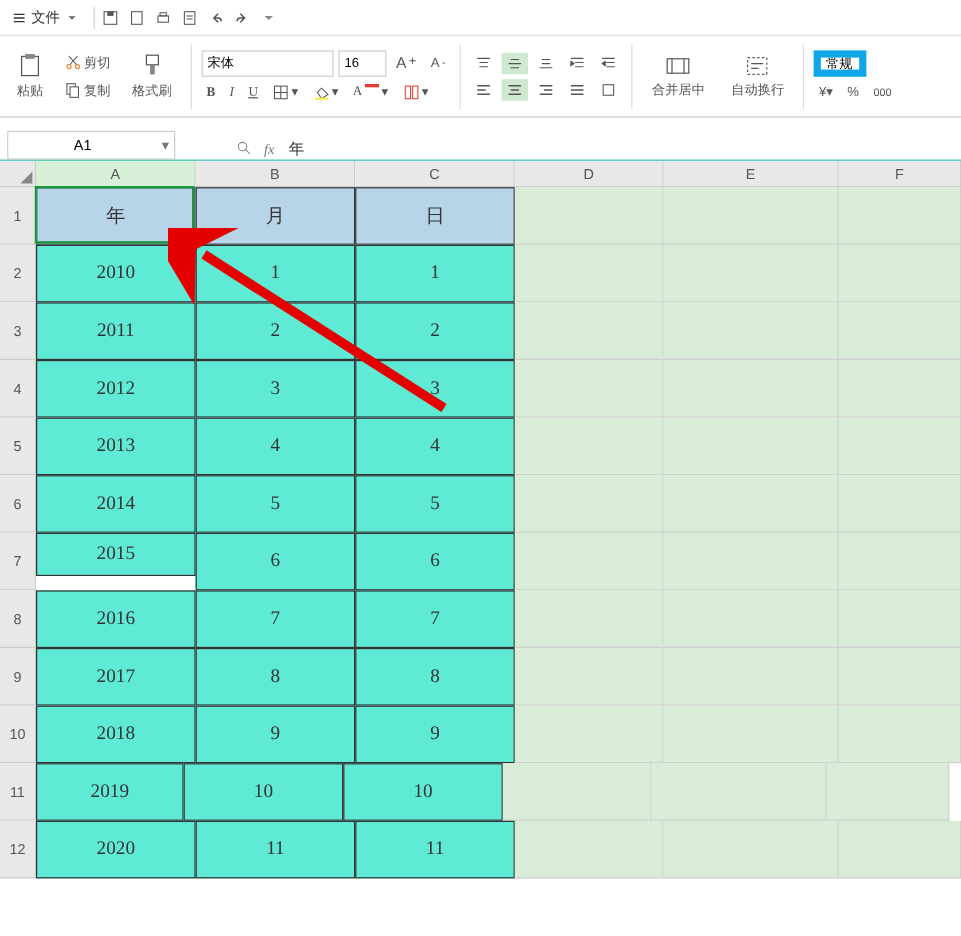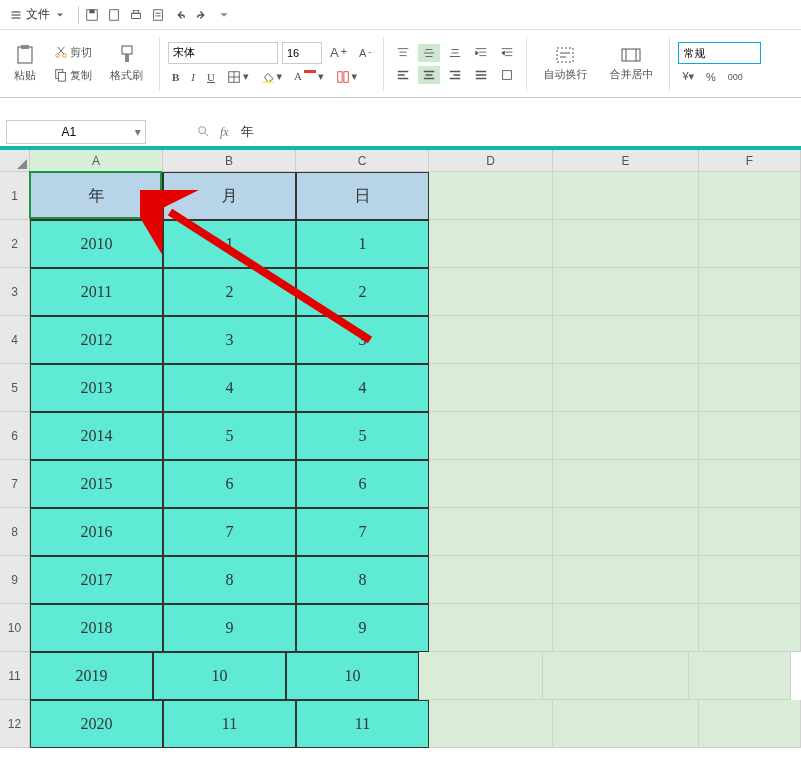--- a/index.html
+++ b/index.html
@@ -18,24 +18,24 @@
 
 
 .ribbon { height:68px; background:#fff; border-bottom:1px solid #ccc; display:flex; align-items:center; padding:4px 6px; gap:6px; }
 .rgroup { display:flex; flex-direction:column; gap:4px; }
 .rrow { display:flex; align-items:center; gap:4px; }
 .rbtn { padding:2px 4px; cursor:pointer; display:flex; align-items:flex-start; gap:2px; font-size:11px; color:#555; }
 .rbig { display:flex; flex-direction:column; align-items:center; justify-content:center; padding:4px 8px; cursor:pointer; font-size:11px; color:#555; gap:2px; }
 .rsep { width:1px; height:54px; background:#ddd; margin:0 2px; }
 .font-sel { width:110px; height:22px; border:1px solid #ccc; font-size:11px; padding:0 4px; }
 .size-sel { width:40px; height:22px; border:1px solid #ccc; font-size:11px; padding:0 4px; }
-.fmt-sel { width:83px; height:22px; border:1px solid #0ea5e9; font-size:11px; padding:0 4px; }
-
-
-.fbar { height:32px; display:flex; align-items:center; border-bottom:4px solid #14b8a6; margin-top:20px; }
+.fmt-sel { width:44px; height:22px; border:6px solid #0ea5e9; font-size:11px; padding:0 4px; }
+
+
+.fbar { height:32px; display:flex; align-items:flex-end; border-bottom:1px solid #14b8a6; margin-top:4px; }
 .namebox { width:140px; height:24px; border:1px solid #ccc; margin-left:6px; display:flex; align-items:center; }
 .namebox input { border:none; width:100%; text-align:center; font-size:12px; outline:none; }
 .namebox .dd { width:16px; text-align:center; color:#777; cursor:pointer; }
 .fbar .gap { width:50px; }
 .fbar .fx { display:flex; align-items:center; gap:10px; color:#777; }
 .fbar .fx span { cursor:pointer; }
 .fbar .formula { margin-left:12px; font-size:13px; }
 
 
 .grid { position:relative; }
@@ -228,31 +228,31 @@
       <span class="rbtn">
           <svg class="icon" viewBox="0 0 16 16">
             <rect x="3" y="3" width="10" height="10" fill="none" stroke="#555"></rect>
           </svg>
         </span>
     </div>
   </div>
   <div class="rsep"></div>
   <div class="rbig">
     <svg width="22" height="20" viewBox="0 0 22 20">
+        <rect x="2" y="4" width="18" height="12" fill="none" stroke="#555"></rect>
+        <path stroke="#555" d="M6 4v12M16 4v12"></path>
+      </svg>
+    <span>合并居中</span>
+  </div>
+  <div class="rbig">
+    <svg width="22" height="20" viewBox="0 0 22 20">
         <rect x="3" y="3" width="16" height="14" fill="none" stroke="#555" stroke-dasharray="2"></rect>
         <path stroke="#555" d="M6 8h10M6 12h6"></path>
       </svg>
     <span>自动换行</span>
-  </div>
-  <div class="rbig">
-    <svg width="22" height="20" viewBox="0 0 22 20">
-        <rect x="2" y="4" width="18" height="12" fill="none" stroke="#555"></rect>
-        <path stroke="#555" d="M6 4v12M16 4v12"></path>
-      </svg>
-    <span>合并居中</span>
   </div>
   <div class="rsep"></div>
   <div class="rgroup">
     <div class="rrow">
         <input class="fmt-sel" value="常规" style="">
       </div>
     <div class="rrow">
       <span class="rbtn">¥▾</span>
       <span class="rbtn">%</span>
       <span class="rbtn" style="font-size:9px;">000</span>
@@ -347,21 +347,21 @@
         </div>
         <div class="crow">
           <div class="cell data" style="width: 133px; height: 48px;">2014</div>
           <div class="cell data" style="width: 133px; height: 48px;">5</div>
           <div class="cell data" style="width: 133px; height: 48px;">5</div>
           <div class="cell empty" style="width: 124px; height: 48px;"></div>
           <div class="cell empty" style="width: 146px; height: 48px;"></div>
           <div class="cell empty" style="width: 102px; height: 48px;"></div>
         </div>
         <div class="crow">
-          <div class="cell data" style="width: 133px; height: 48px;">2015</div>
+          <div class="cell data" style="width: 133px; height: 36px;">2015</div>
           <div class="cell data" style="width: 133px; height: 48px;">6</div>
           <div class="cell data" style="width: 133px; height: 48px;">6</div>
           <div class="cell empty" style="width: 124px; height: 48px;"></div>
           <div class="cell empty" style="width: 146px; height: 48px;"></div>
           <div class="cell empty" style="width: 102px; height: 48px;"></div>
         </div>
         <div class="crow">
           <div class="cell data" style="width: 133px; height: 48px;">2016</div>
           <div class="cell data" style="width: 133px; height: 48px;">7</div>
           <div class="cell data" style="width: 133px; height: 48px;">7</div>

